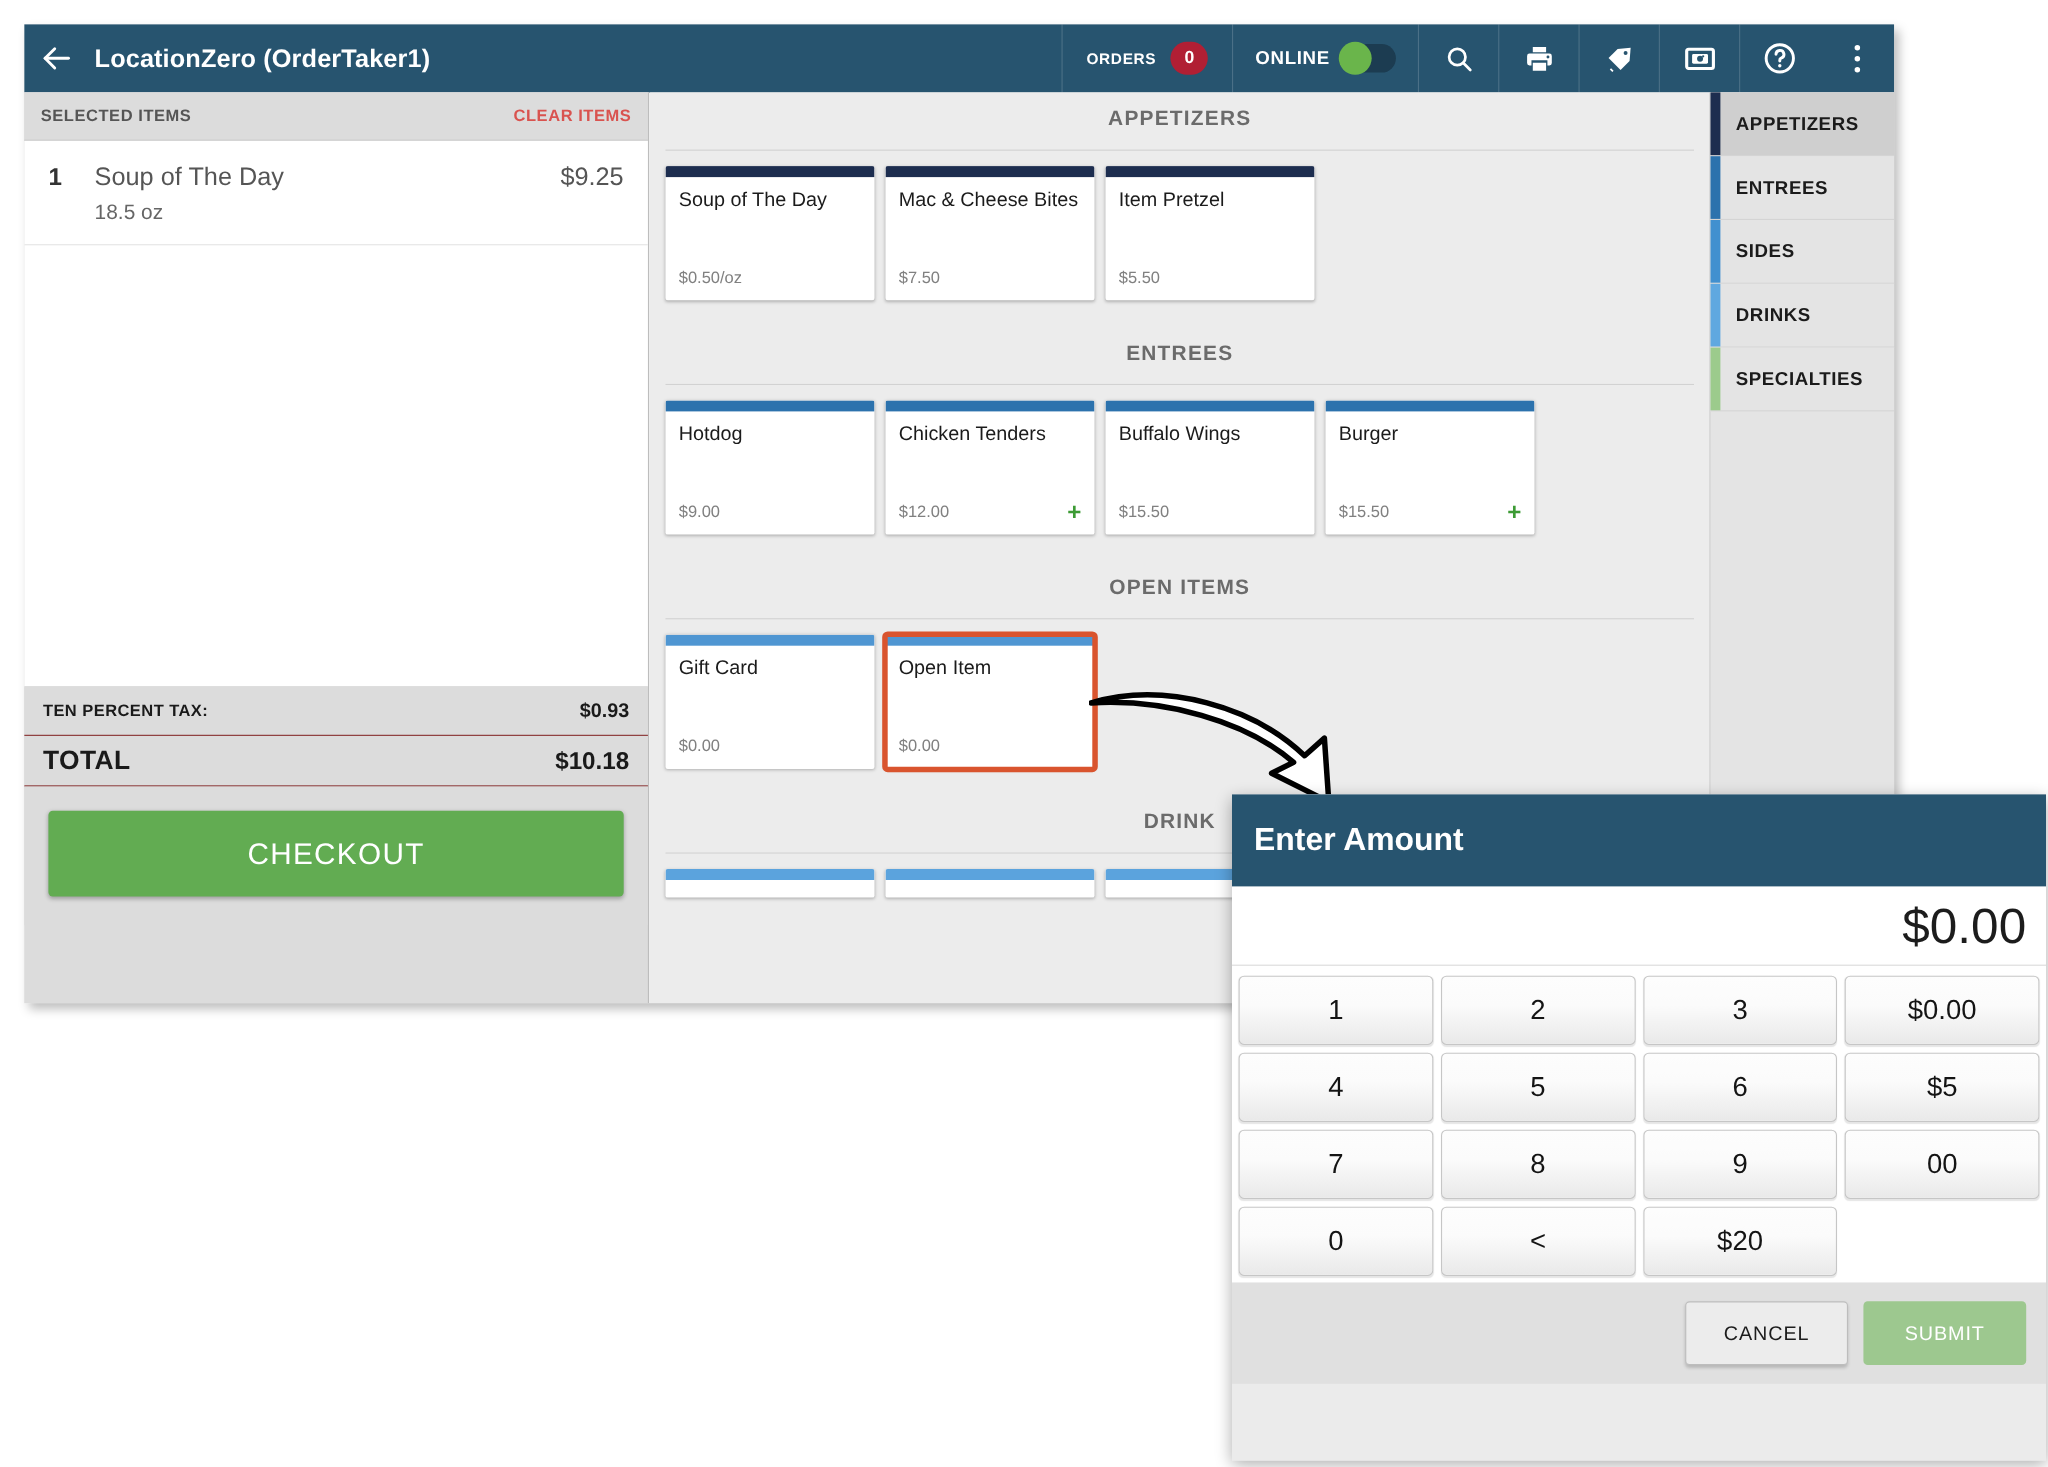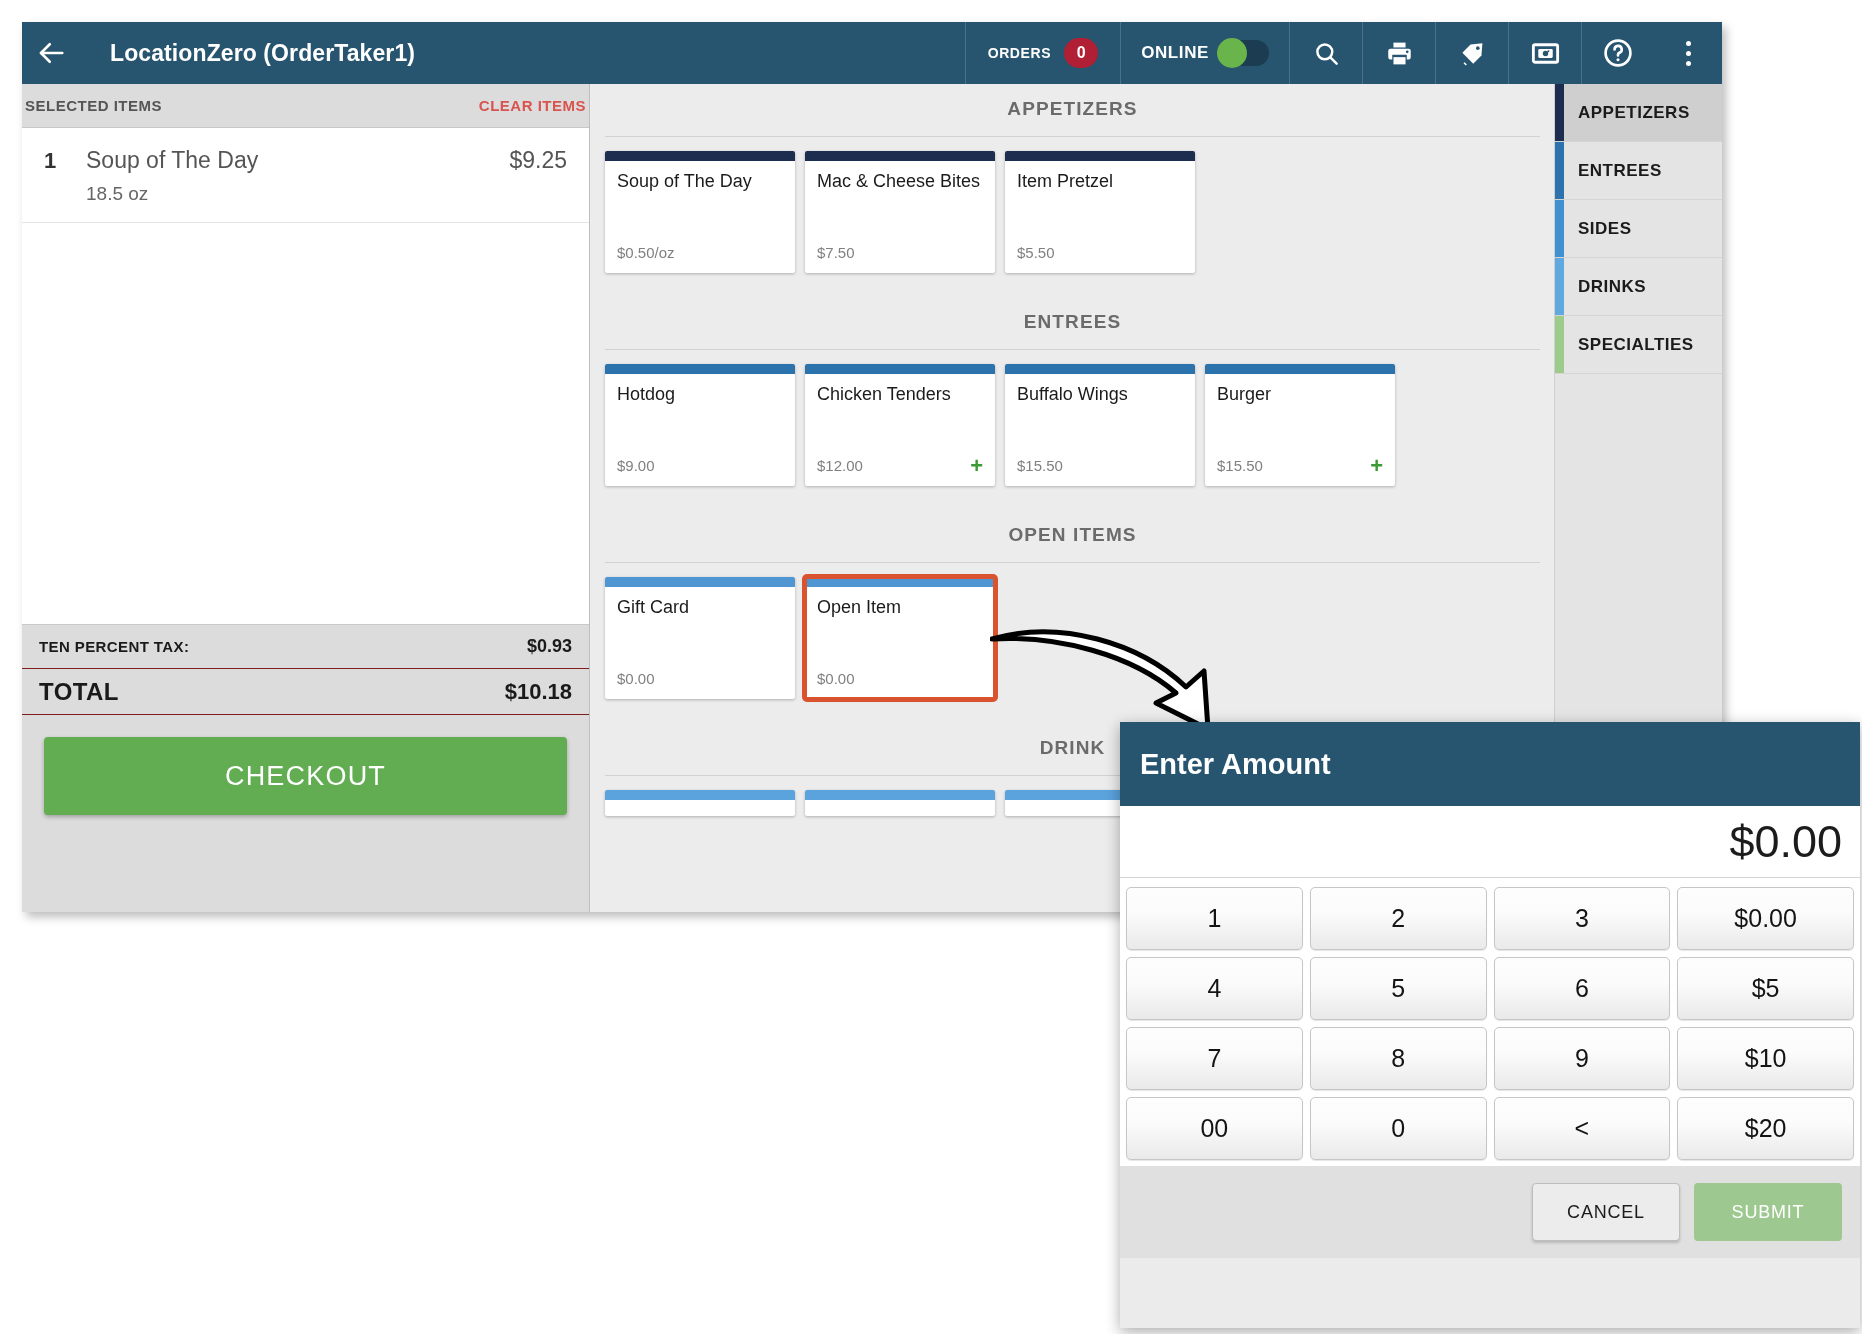--- a/index.html
+++ b/index.html
@@ -27,21 +27,21 @@
     background: #27546f;
     display: flex; align-items: center;
   }
   .back-btn {
     width: 58px; height: 62px;
     display: flex; align-items: center; justify-content: center;
   }
   .back-btn svg { display: block; }
   .app-title {
     color: #ffffff; font-size: 23px; font-weight: bold;
-    letter-spacing: .1px; margin-left: 30px; white-space: nowrap;
+    letter-spacing: .1px; margin-left: 6px; white-space: nowrap;
   }
   .appbar-spacer { flex: 1 1 auto; }
 
   .hsep { width: 1px; height: 62px; background: rgba(255,255,255,0.17); flex: 0 0 auto; }
 
   .orders-block {
     height: 62px; display: flex; align-items: center;
     padding: 0 22px; gap: 13px;
   }
   .orders-label { color: #fff; font-size: 14px; font-weight: bold; letter-spacing: .6px; }
@@ -75,21 +75,21 @@
   .kebab i { width: 5px; height: 5px; border-radius: 50%; background: #fff; display: block; }
 
   
   .order-panel {
     position: absolute; left: 0; top: 62px;
     width: 568px; height: 828px;
     background: #dcdcdc;
     border-right: 1px solid #bdbdbd;
   }
   .order-head {
-    height: 44px; padding: 0 3px;
+    height: 44px; padding: 0 15px;
     display: flex; align-items: center; justify-content: space-between;
     background: #dcdcdc; border-bottom: 1px solid #c7c7c7;
   }
   .order-head .lbl { font-size: 15px; font-weight: bold; color: #555; letter-spacing: .5px; }
   .order-head .clear { font-size: 15px; font-weight: bold; color: #d9534f; letter-spacing: .5px; }
 
   .order-list {
     position: absolute; left: 0; top: 44px; right: 0;
     height: 497px; background: #ffffff;
     border-bottom: 1px solid #c9c9c9;
@@ -504,21 +504,20 @@
       <button class="key">2</button>
       <button class="key">3</button>
       <button class="key">$0.00</button>
       <button class="key">4</button>
       <button class="key">5</button>
       <button class="key">6</button>
       <button class="key">$5</button>
       <button class="key">7</button>
       <button class="key">8</button>
       <button class="key">9</button>
-      <button class="key">$10</button>
       <button class="key">00</button>
       <button class="key">0</button>
       <button class="key">&lt;</button>
       <button class="key">$20</button>
     </div>
     <div class="dlg-actions">
       <button class="btn-cancel">CANCEL</button>
       <button class="btn-submit">SUBMIT</button>
     </div>
   </div>

